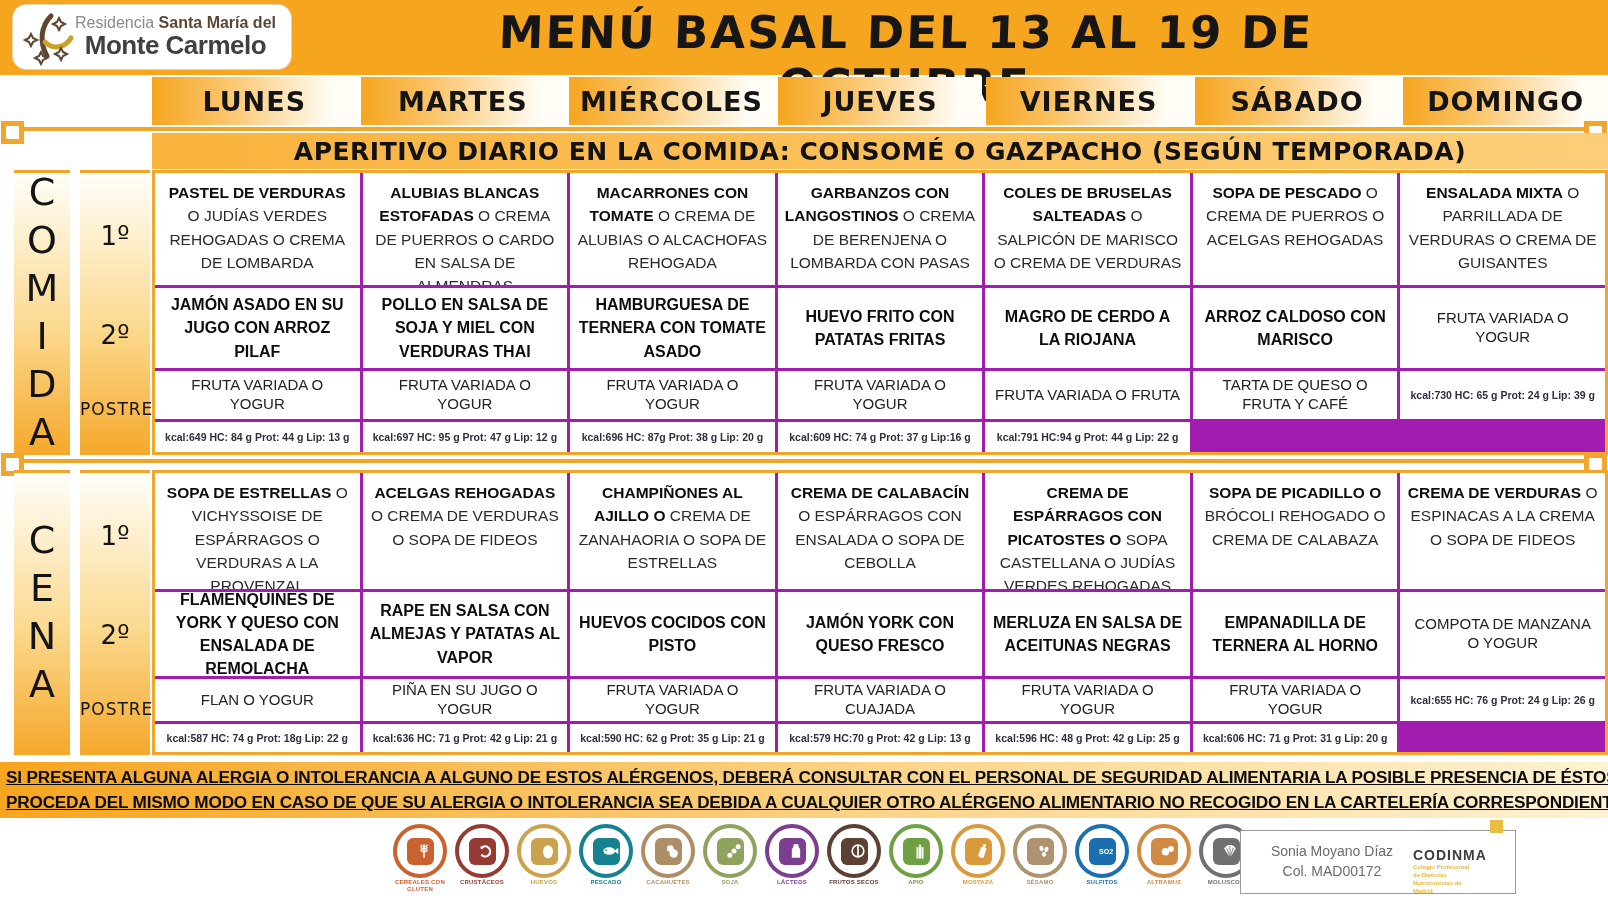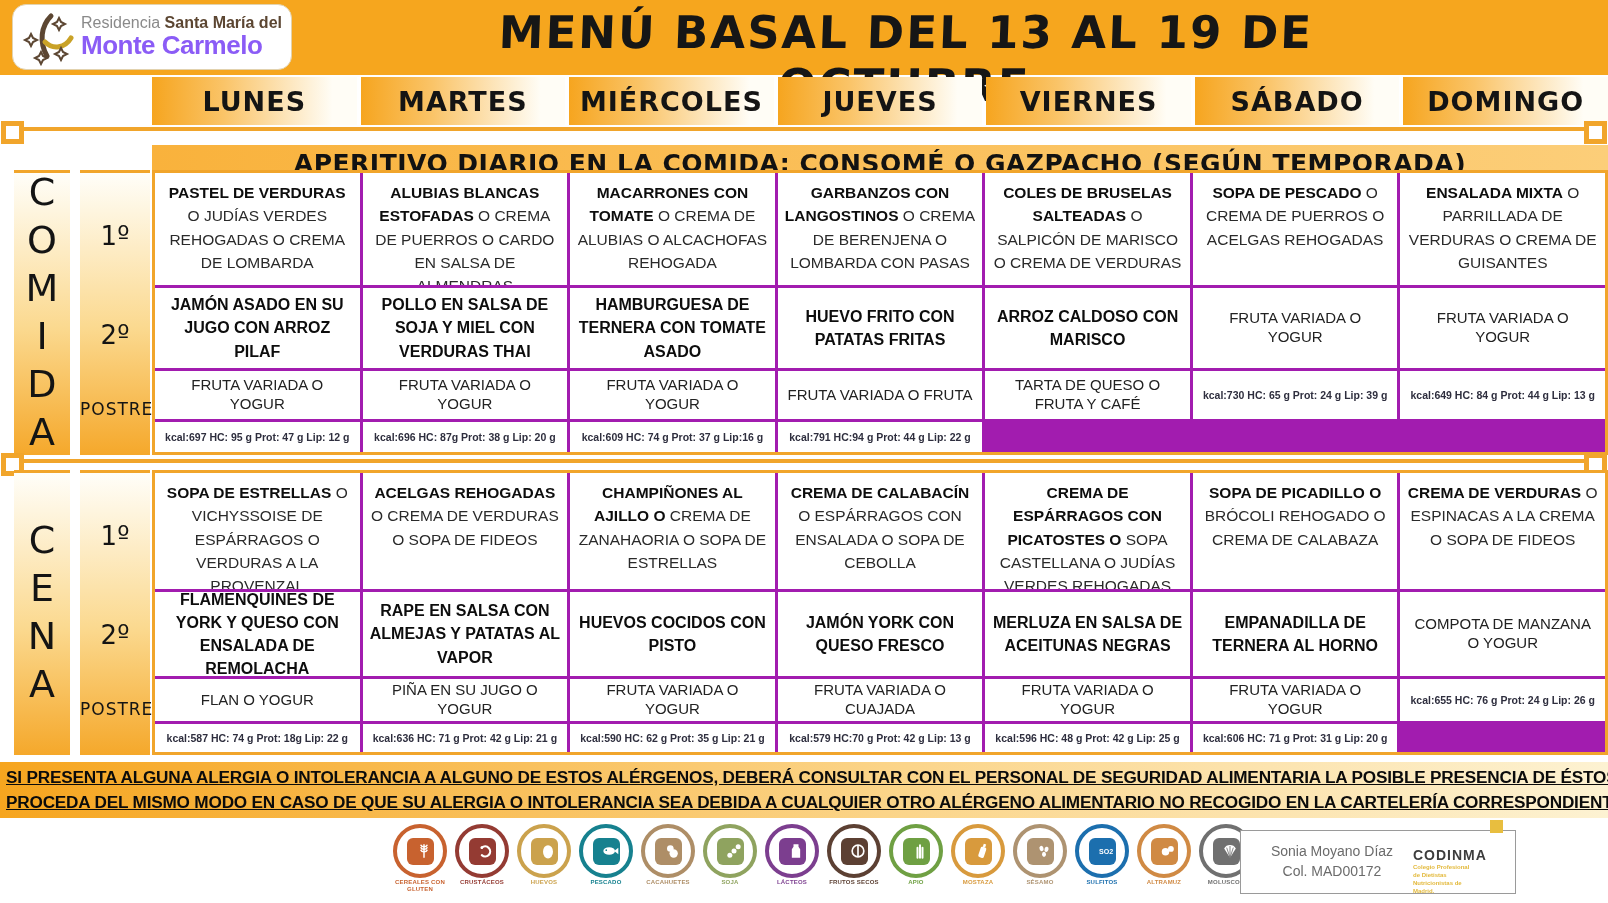--- a/index.html
+++ b/index.html
@@ -3,39 +3,39 @@
 <meta charset="utf-8">
 <style>
   html,body{margin:0;padding:0;background:#fff;}
   .page{position:relative;width:1608px;height:903px;background:#fff;overflow:hidden;
         font-family:"Liberation Sans",sans-serif;color:#111;}
   
   .topbar{position:absolute;left:0;top:0;width:100%;height:75px;background:#F6A61E;}
   .logo-box{position:absolute;left:12px;top:4px;width:280px;height:66px;background:#fff;
             border:1px solid #e2d2ae;border-radius:14px;display:flex;align-items:center;padding:0 8px;box-sizing:border-box;}
   .logo-art{width:54px;height:58px;flex:0 0 auto;}
-  .logo-text{margin-left:6px;line-height:1.05;}
+  .logo-text{line-height:1.05;text-align:center;}
   .logo-line1{font-size:16px;color:#8a8a8a;}
   .logo-line1 b{color:#5C4632;font-weight:700;}
-  .logo-line2{font-size:26px;font-weight:700;color:#8b5cf6;letter-spacing:-0.5px;}
+  .logo-line2{font-size:26px;font-weight:700;color:#404040;letter-spacing:-0.5px;}
   .big-title{position:absolute;left:380px;top:6px;width:1050px;text-align:center;
              font-size:45px;font-weight:700;letter-spacing:2px;color:#161616;
              font-family:"DejaVu Sans",sans-serif;transform:skewX(-2deg);}
   
   .dayrow{position:absolute;left:152px;top:77px;width:1456px;height:48px;display:grid;
           grid-template-columns:repeat(7,1fr);gap:4px;}
   .day-cell{background:linear-gradient(90deg,#F6A51F 0%,#FAC468 35%,#FFFDF6 88%);
             display:flex;align-items:center;justify-content:center;
             font-size:27px;font-weight:700;letter-spacing:1px;color:#141414;
             font-family:"DejaVu Sans",sans-serif;transform-origin:center;}
   
   .hline{position:absolute;left:12px;right:12px;height:4px;background:#F1A52B;}
   .handle{position:absolute;width:13px;height:13px;background:#fff;border:5px solid #F1A52B;}
   
-  .aperitivo{position:absolute;left:152px;top:145px;width:1456px;height:36px;
+  .aperitivo{position:absolute;left:152px;top:133px;width:1456px;height:36px;
              background:linear-gradient(90deg,#F9B23C,#FCCE79);
              display:flex;align-items:center;justify-content:center;
              font-size:25px;font-weight:700;letter-spacing:0.5px;color:#121212;
              font-family:"DejaVu Sans",sans-serif;}
   
   .section{position:absolute;left:0;width:1608px;}
   .strip{position:absolute;top:0;bottom:0;background:linear-gradient(180deg,#FFFEF9 0%,#FBD98F 55%,#F5A82B 100%);
          border-top:3px solid #F1A52B;}
   .stripA{left:14px;width:56px;display:flex;align-items:center;justify-content:center;}
   .stripB{left:80px;width:70px;}
@@ -130,20 +130,21 @@
         <div class="mcell cell-first"><span class="b">ALUBIAS BLANCAS ESTOFADAS</span> <span>O CREMA DE PUERROS O CARDO EN SALSA DE ALMENDRAS</span></div>
         <div class="mcell cell-first"><span class="b">MACARRONES CON TOMATE</span> <span>O CREMA DE ALUBIAS O ALCACHOFAS REHOGADA</span></div>
         <div class="mcell cell-first"><span class="b">GARBANZOS CON LANGOSTINOS</span> <span>O CREMA DE BERENJENA O LOMBARDA CON PASAS</span></div>
         <div class="mcell cell-first"><span class="b">COLES DE BRUSELAS SALTEADAS</span> <span>O SALPICÓN DE MARISCO O CREMA DE VERDURAS</span></div>
         <div class="mcell cell-first"><span class="b">SOPA DE PESCADO</span> <span>O CREMA DE PUERROS O ACELGAS REHOGADAS</span></div>
         <div class="mcell cell-first"><span class="b">ENSALADA MIXTA</span> <span>O PARRILLADA DE VERDURAS O CREMA DE GUISANTES</span></div>
         <div class="mcell cell-second">JAMÓN ASADO EN SU JUGO CON ARROZ PILAF</div>
         <div class="mcell cell-second">POLLO EN SALSA DE SOJA Y MIEL CON VERDURAS THAI</div>
         <div class="mcell cell-second">HAMBURGUESA DE TERNERA CON TOMATE ASADO</div>
         <div class="mcell cell-second">HUEVO FRITO CON PATATAS FRITAS</div>
+        <div class="mcell cell-second">MAGRO DE CERDO A LA RIOJANA</div>
         <div class="mcell cell-second">ARROZ CALDOSO CON MARISCO</div>
         <div class="mcell cell-dessert">FRUTA VARIADA O YOGUR</div>
         <div class="mcell cell-dessert">FRUTA VARIADA O YOGUR</div>
         <div class="mcell cell-dessert">FRUTA VARIADA O YOGUR</div>
         <div class="mcell cell-dessert">FRUTA VARIADA O YOGUR</div>
         <div class="mcell cell-dessert">FRUTA VARIADA O YOGUR</div>
         <div class="mcell cell-dessert">FRUTA VARIADA O FRUTA</div>
         <div class="mcell cell-dessert">TARTA DE QUESO O FRUTA Y CAFÉ</div>
         <div class="mcell cell-kcal">kcal:730 HC: 65 g Prot: 24 g Lip: 39 g</div>
         <div class="mcell cell-kcal">kcal:649 HC: 84 g Prot: 44 g Lip: 13 g</div>

